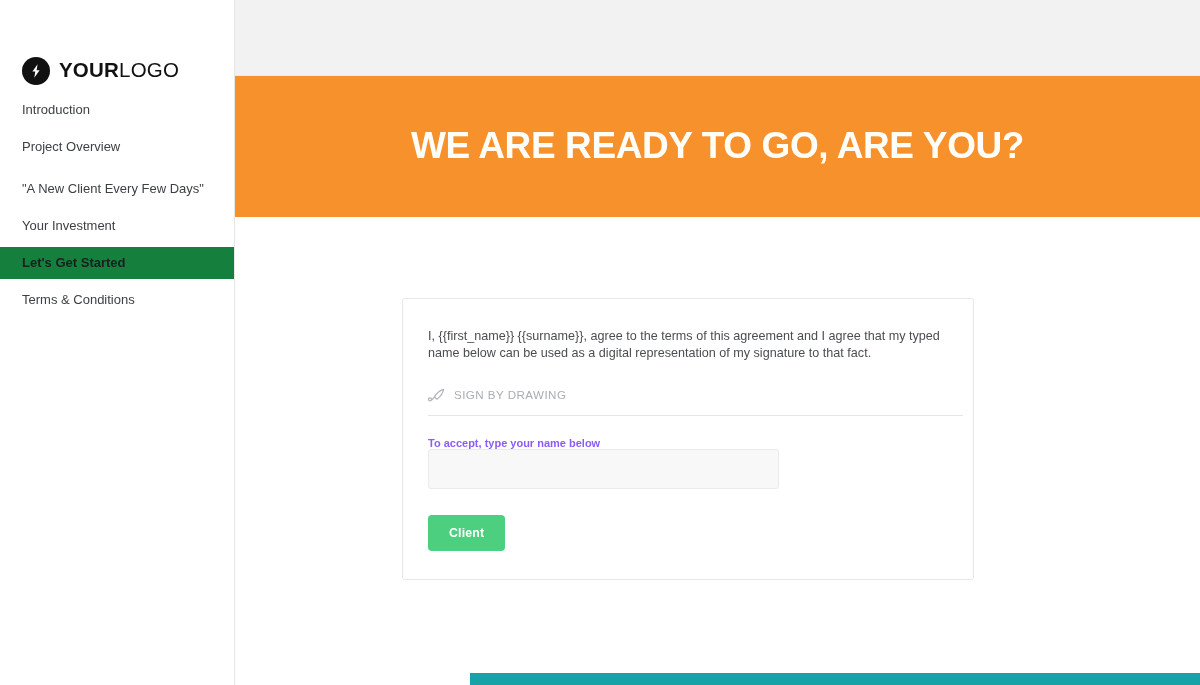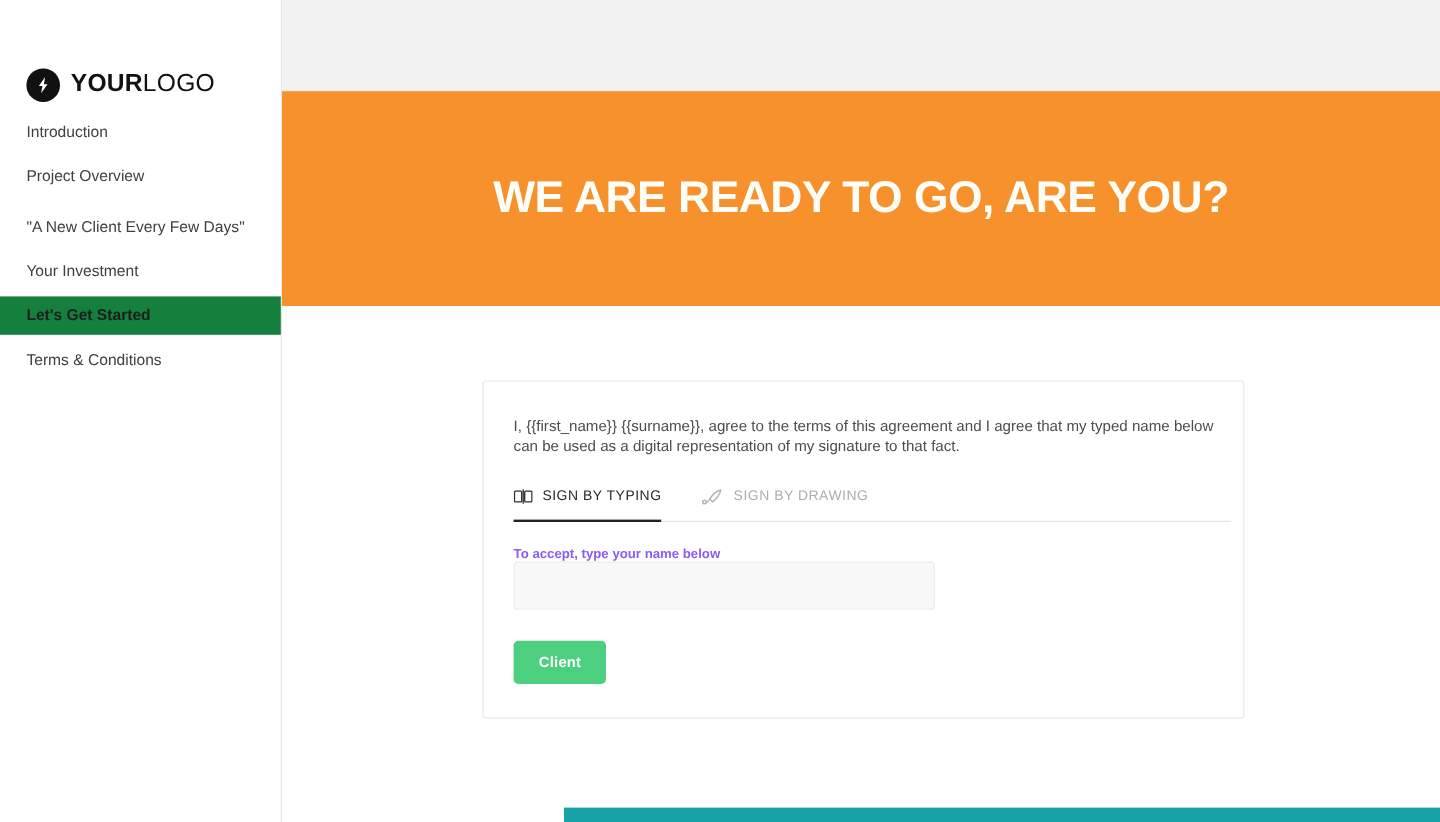--- a/index.html
+++ b/index.html
@@ -100,21 +100,21 @@
   }
 
   .top-strip {
     height: 76px;
     background: #f2f2f2;
     border-bottom: 1px solid #ebebeb;
     flex: 0 0 auto;
   }
 
   .hero {
-    height: 179px;
+    height: 141px;
     background: #f6912c;
     flex: 0 0 auto;
     display: flex;
     align-items: center;
     justify-content: center;
   }
 
   .hero-title {
     color: #fffdf8;
     font-size: 37px;
@@ -128,22 +128,22 @@
   .body-area {
     flex: 1 1 auto;
     background: #ffffff;
     position: relative;
   }
 
   
   .sign-card {
     position: absolute;
     left: 167px;
-    top: 62px;
-    width: 635px;
+    top: 81px;
+    width: 572px;
     background: #ffffff;
     border: 1px solid #e8e8e8;
     border-radius: 3px;
     padding: 29px 10px 28px 25px;
   }
 
   .agree-text {
     font-size: 12.6px;
     line-height: 1.35;
     color: #4a4d51;
@@ -282,30 +282,20 @@
     </section>
 
     <div class="body-area">
 
       <div class="sign-card">
 
         <p class="agree-text">I, {{first_name}} {{surname}}, agree to the terms of this agreement and I agree that my typed name below can be used as a digital representation of my signature to that fact.</p>
 
         <div class="tabs">
 
-          <div class="tab active">
-            <span class="tab-icon">
-              <svg width="16" height="14" viewBox="0 0 16 14" aria-hidden="true">
-                <rect x="0.75" y="2.25" width="6" height="9" rx="0.8" fill="none" stroke="#2b2e32" stroke-width="1.1"></rect>
-                <rect x="9.25" y="2.25" width="6" height="9" rx="0.8" fill="none" stroke="#2b2e32" stroke-width="1.1"></rect>
-                <line x1="8" y1="0.8" x2="8" y2="12.8" stroke="#2b2e32" stroke-width="1.1"></line>
-              </svg>
-            </span>
-            <span>SIGN BY TYPING</span>
-          </div>
 
           <div class="tab inactive">
             <span class="tab-icon">
               <svg width="18" height="14" viewBox="0 0 18 14" aria-hidden="true">
                 <path d="M15.6 1.3 C12.4 2.2 8.6 5.2 6.4 8.9 L8.9 11.2 C12.3 8.6 15.0 4.7 15.6 1.3 Z" fill="none" stroke="#b0b4b9" stroke-width="1.2" stroke-linejoin="round"></path>
                 <line x1="6.6" y1="9.0" x2="3.6" y2="12.0" stroke="#b0b4b9" stroke-width="1.2" stroke-linecap="round"></line>
                 <circle cx="2.0" cy="11.3" r="1.5" fill="none" stroke="#b0b4b9" stroke-width="1.2"></circle>
               </svg>
             </span>
             <span>SIGN BY DRAWING</span>

